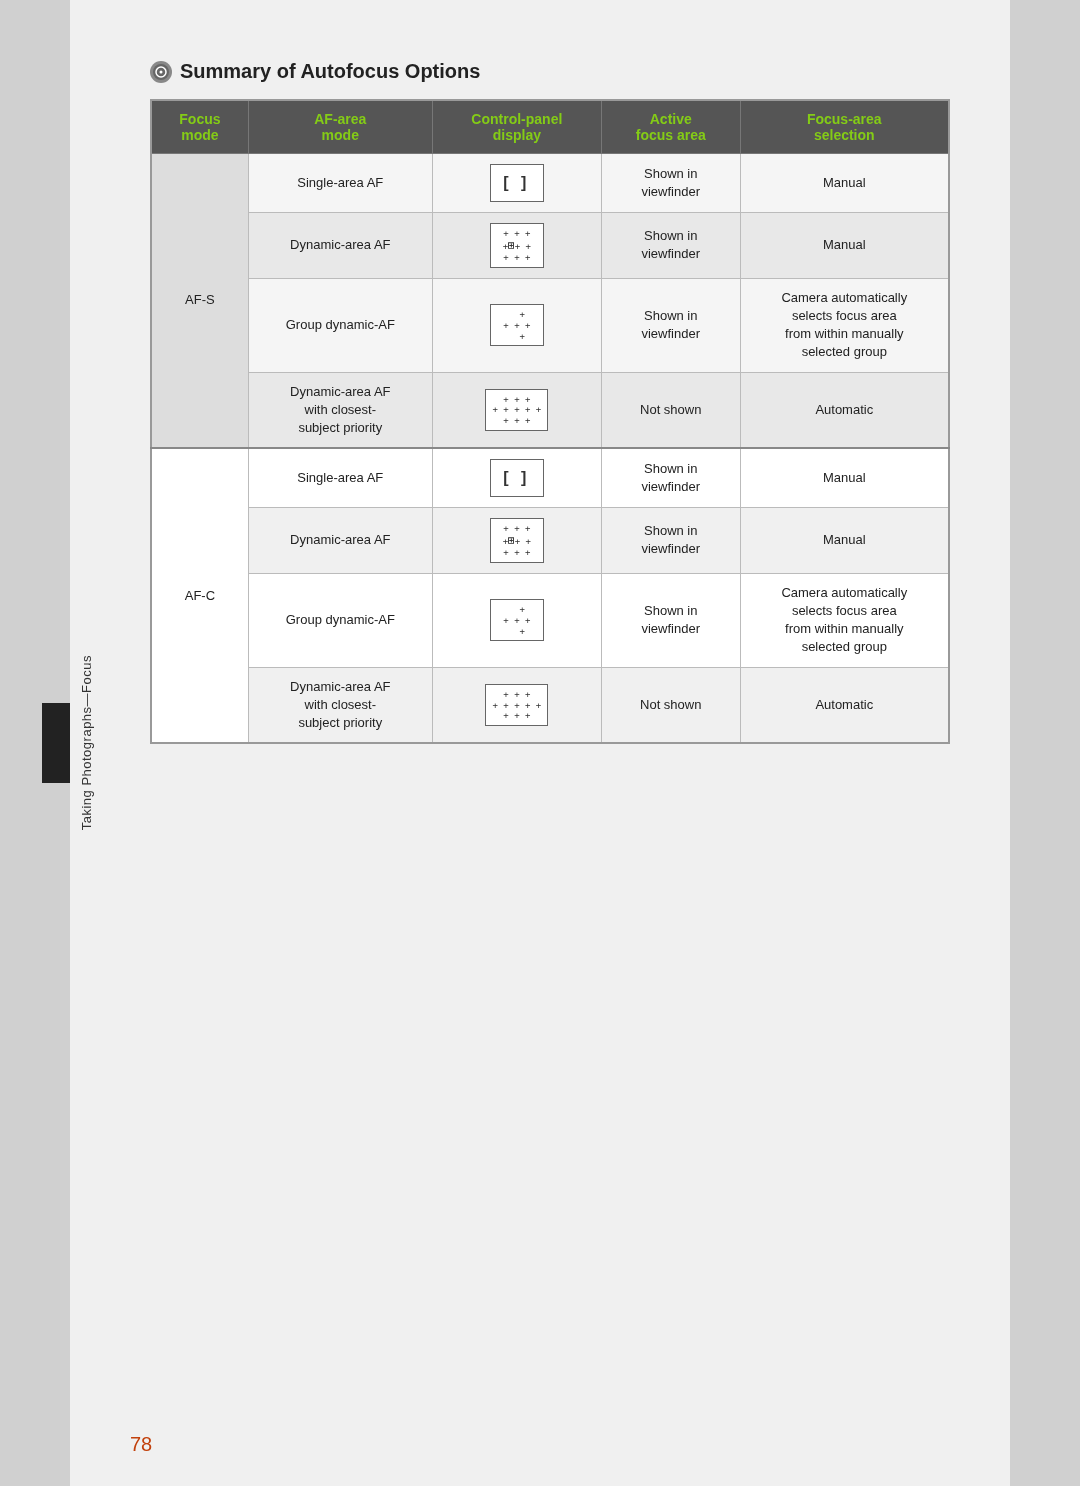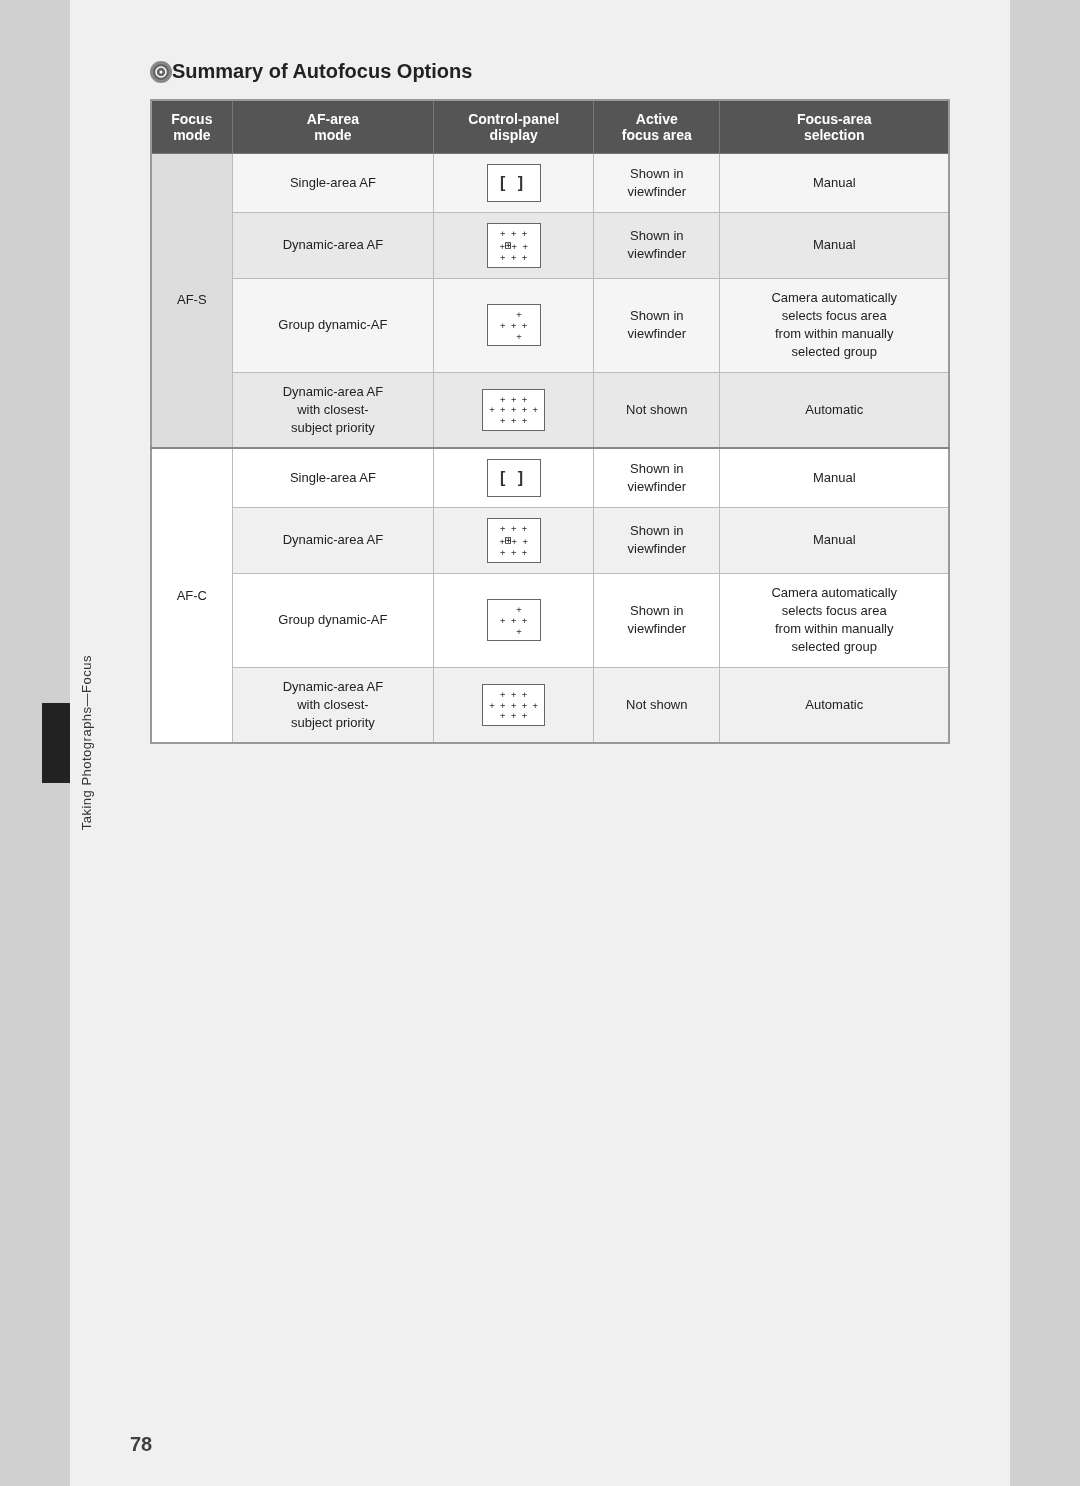--- a/index.html
+++ b/index.html
@@ -56,21 +56,21 @@
       height: 80px;
       background: #222;
       border-radius: 0;
     }
 
     
     .title-row {
       display: flex;
       align-items: center;
       margin-bottom: 16px;
-      gap: 0;
+      gap: 8px;
     }
 
     .title-icon {
       width: 22px;
       height: 22px;
       background: #888;
       border-radius: 50%;
       display: flex;
       align-items: center;
       justify-content: center;
@@ -88,25 +88,25 @@
     
     .af-table {
       width: 100%;
       border-collapse: collapse;
       border: 2px solid #999;
       background: white;
     }
 
     .af-table th {
       background: #555;
-      color: #ffffff;
+      color: #84cc16;
       font-weight: bold;
       font-size: 14px;
       text-align: center;
-      padding: 10px 4px;
+      padding: 10px 12px;
       border: 1px solid #777;
     }
 
     .af-table td {
       border: 1px solid #bbb;
       text-align: center;
       vertical-align: middle;
       padding: 10px 8px;
       font-size: 13px;
       color: #222;
@@ -165,22 +165,22 @@
       color: #333;
       font-weight: bold;
     }
 
     
     .page-number {
       position: absolute;
       bottom: 30px;
       left: 60px;
       font-size: 20px;
-      font-weight: bold;
-      color: #404040;
+      font-weight: normal;
+      color: #c2410c;
     }
 
     
     .section-divider td {
       border-top: 2px solid #888 !important;
     }
 
   </style>
 </head>
 <body>

